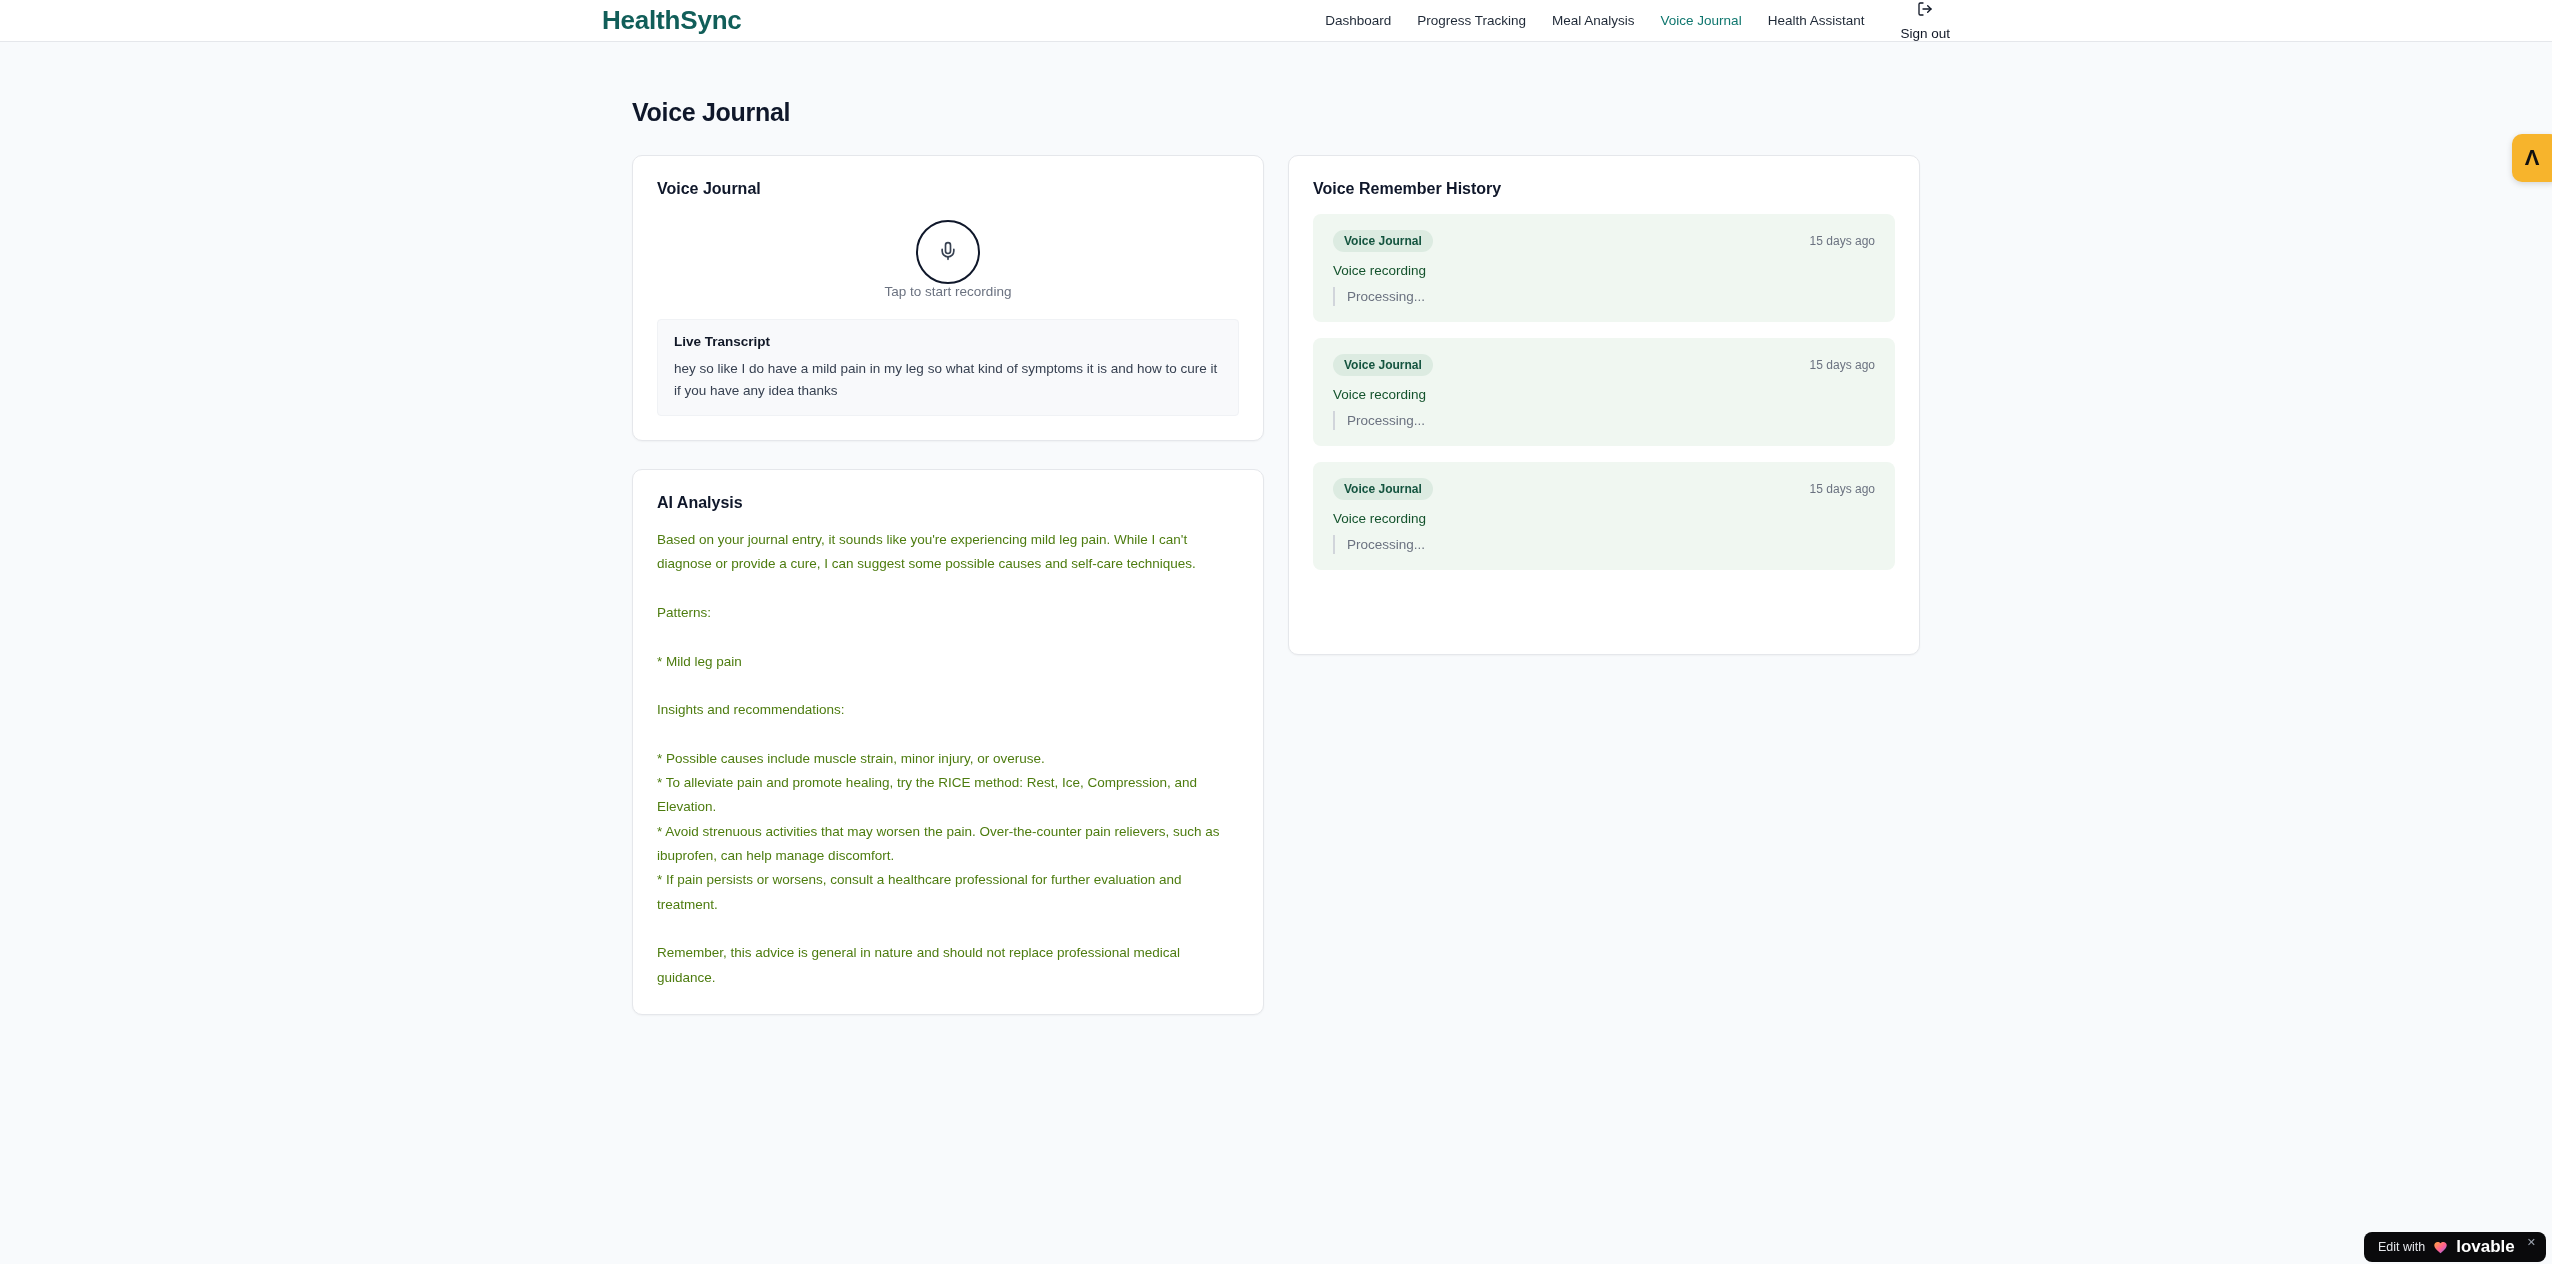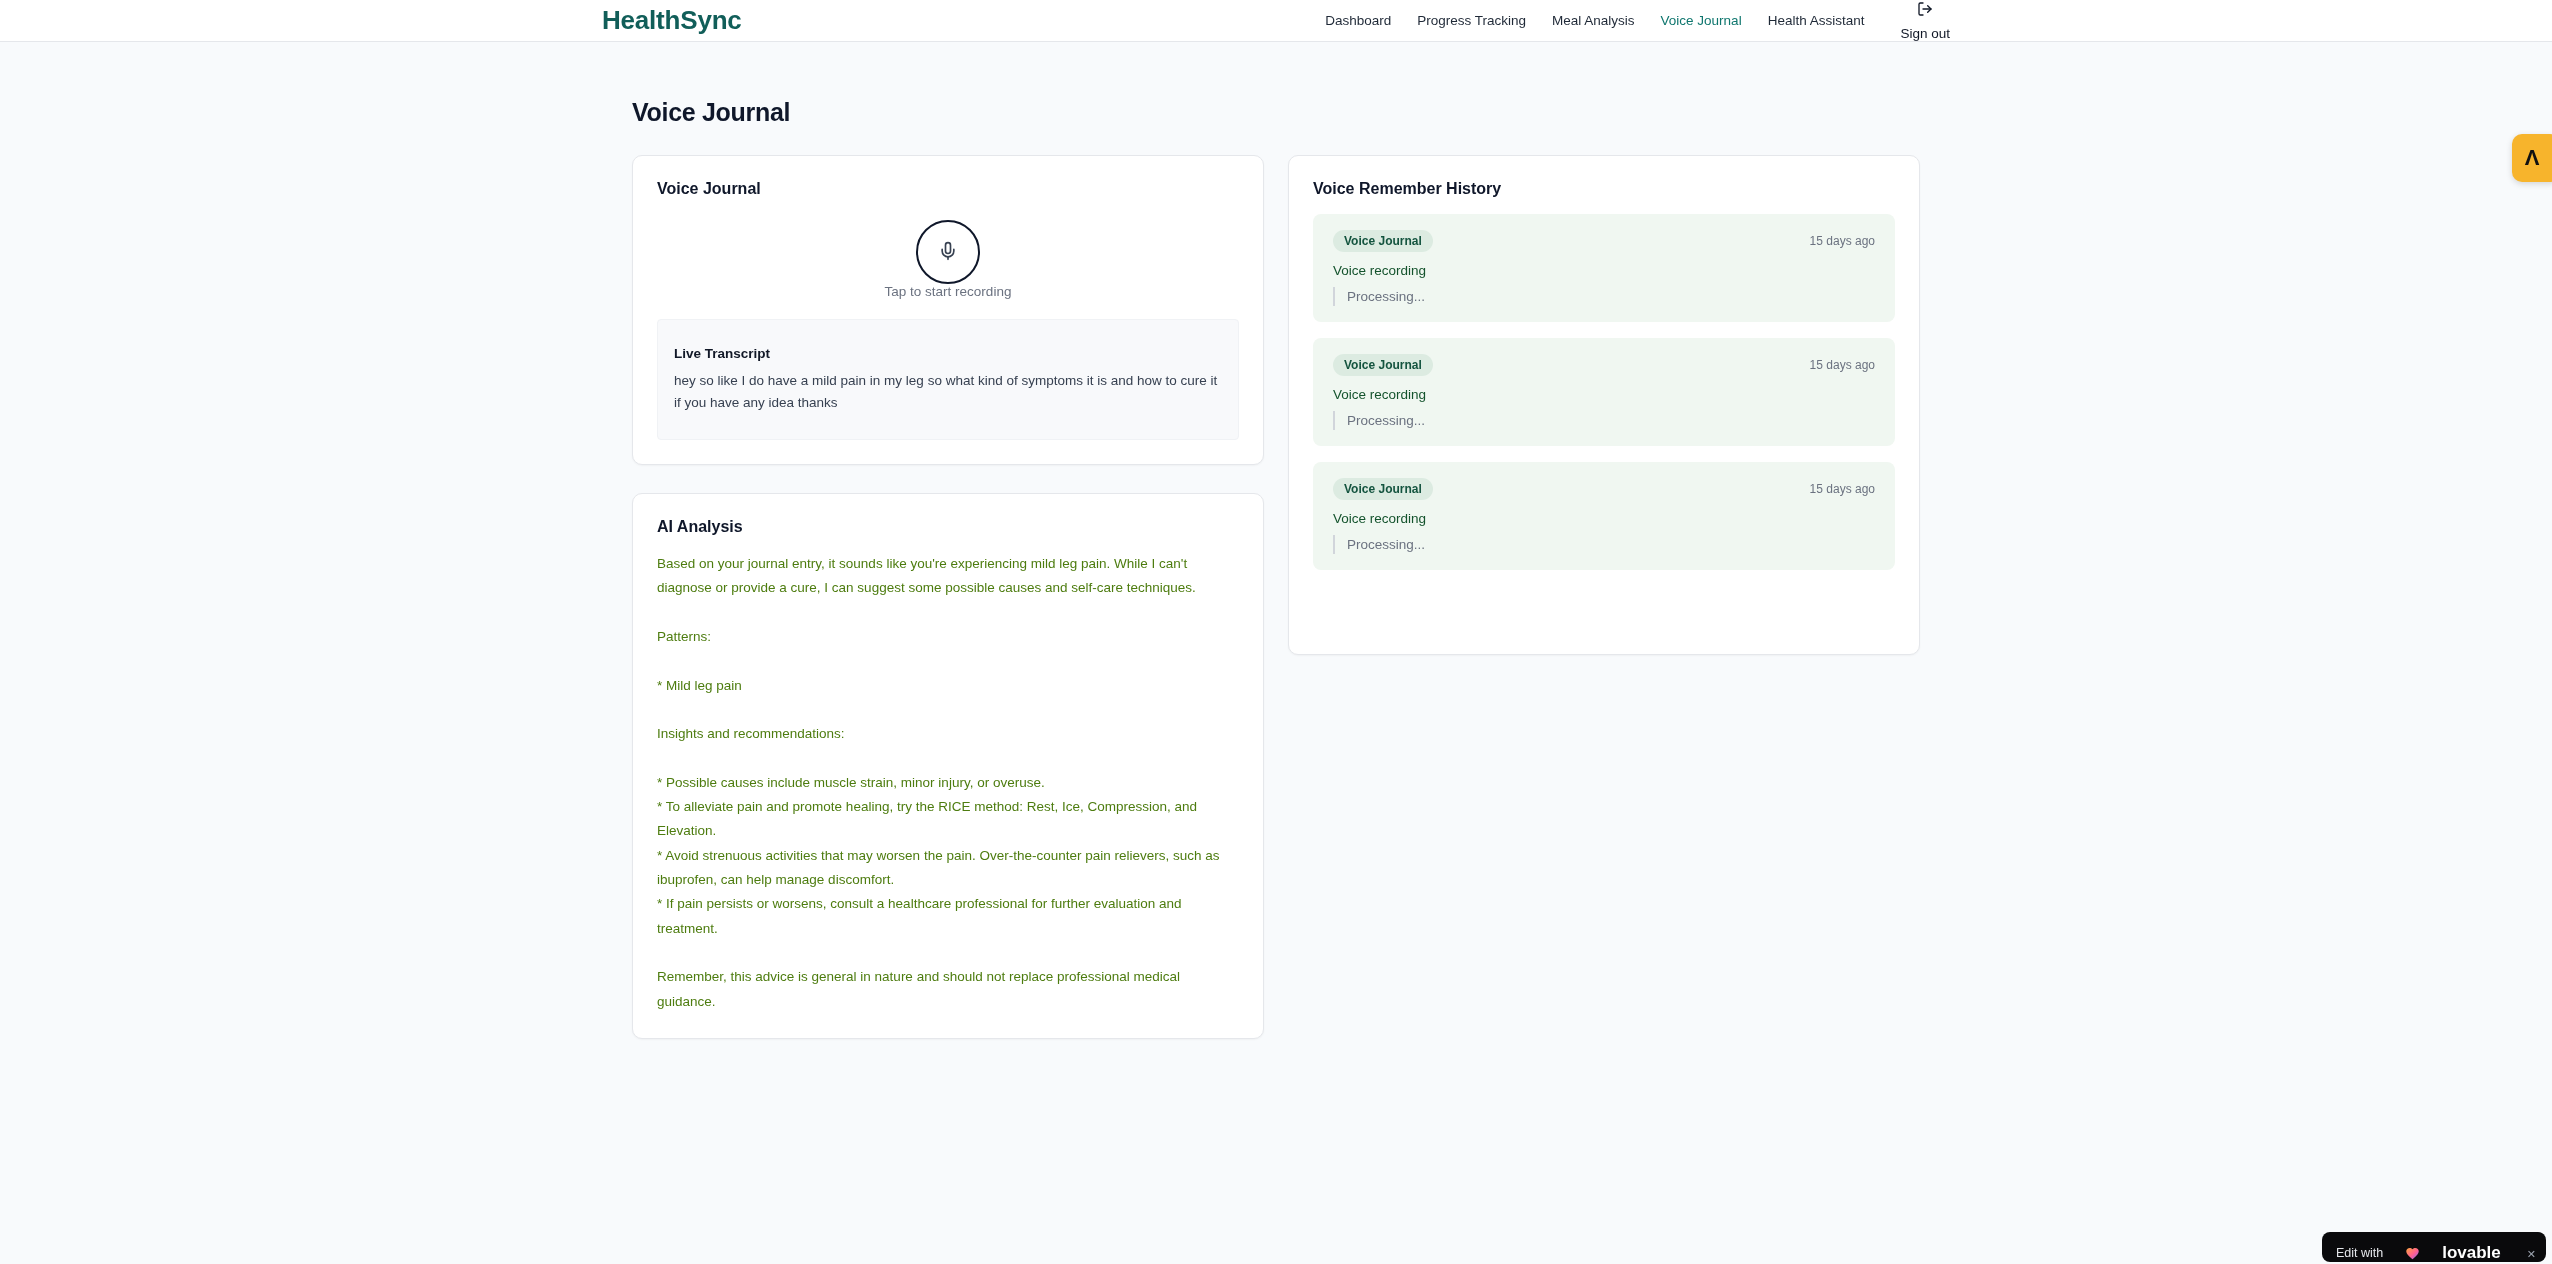--- a/index.html
+++ b/index.html
@@ -108,21 +108,21 @@
   }
   .record-hint {
     font-size: 13.5px;
     color: #6b7280;
   }
   .transcript-box {
     margin-top: 20px;
     background: #f8f9fb;
     border: 1px solid #f0f2f5;
     border-radius: 4px;
-    padding: 26px 16px;
+    padding: 14px 16px;
   }
   .transcript-box h3 {
     font-size: 13.5px;
     font-weight: 700;
     color: #111827;
     margin-bottom: 9px;
   }
   .transcript-text {
     font-size: 13.5px;
     line-height: 1.6;
@@ -198,22 +198,22 @@
   }
   .lovable-badge {
     position: absolute;
     right: 6px;
     bottom: 2px;
     height: 30px;
     background: #0a0a0c;
     border-radius: 8px;
     display: flex;
     align-items: center;
-    gap: 22px;
-    padding: 12px 10px 0 14px;
+    gap: 8px;
+    padding: 0 10px 0 14px;
     cursor: pointer;
   }
   .lovable-badge .prefix { color: #e5e7eb; font-size: 12.5px; }
   .lovable-badge .brand-name { color: #ffffff; font-size: 17px; font-weight: 700; }
   .lovable-badge svg { display: block; }
   .lovable-close {
     color: #9ca3af;
     font-size: 11px;
     line-height: 1;
     align-self: flex-start;

